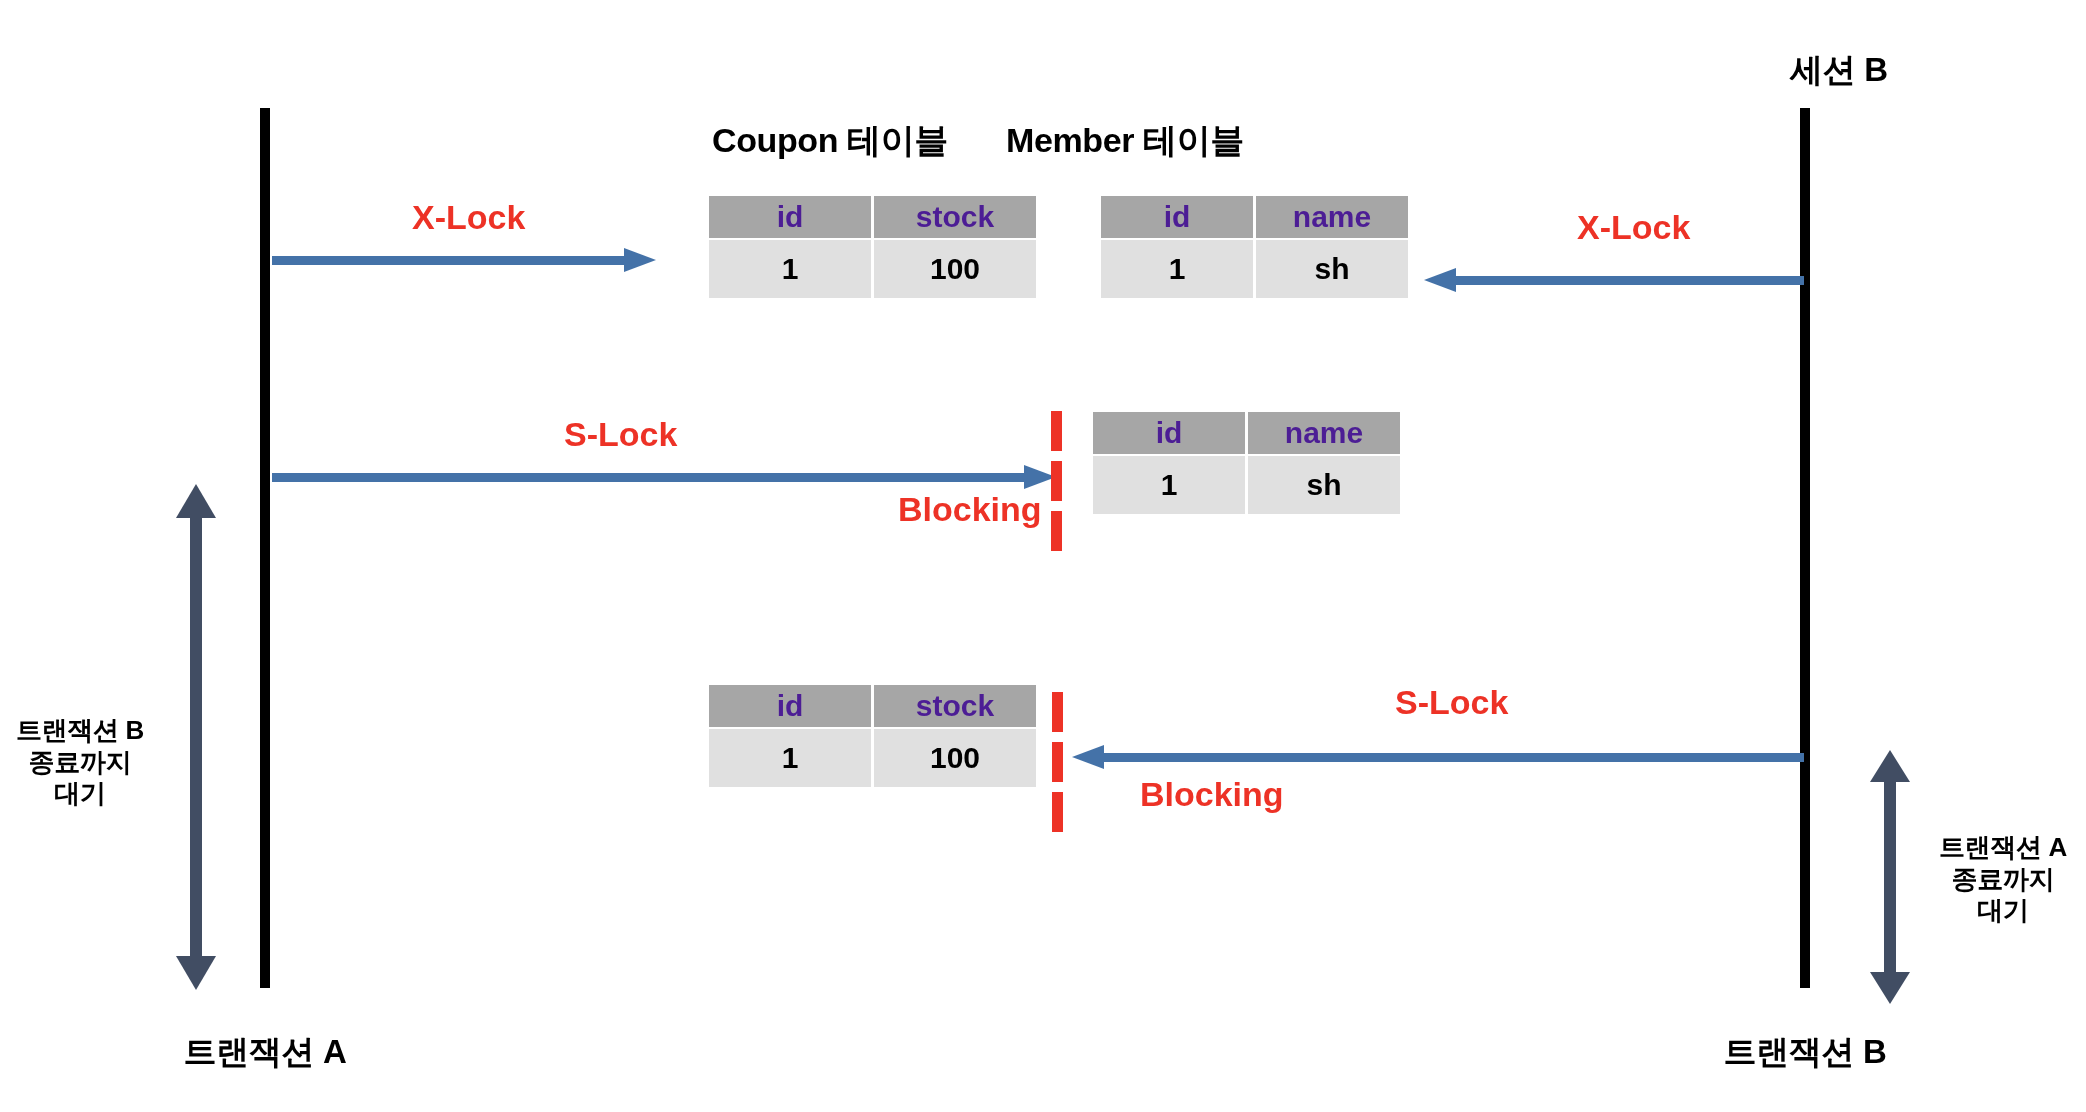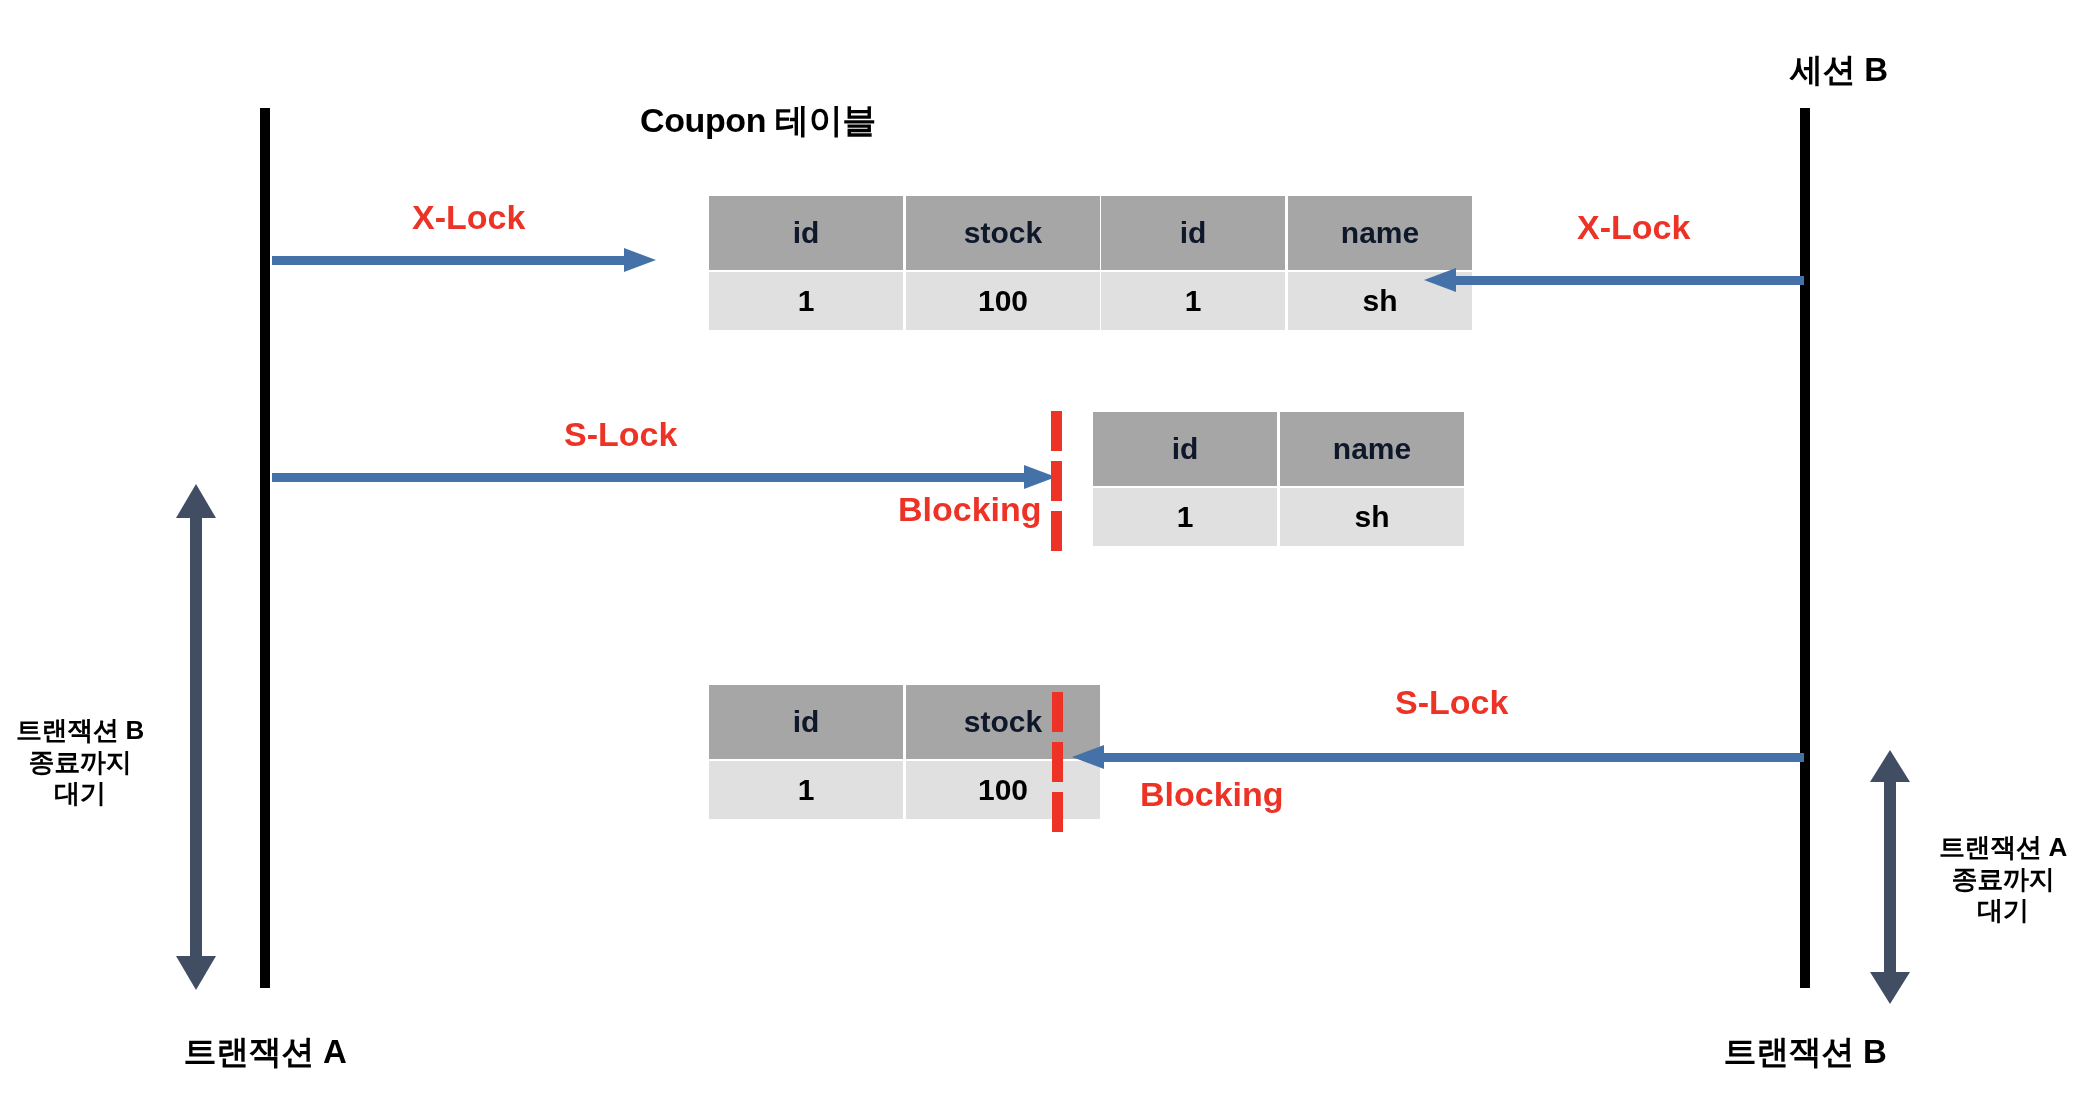--- a/index.html
+++ b/index.html
@@ -34,38 +34,39 @@
     font-size: 33px;
     letter-spacing: -0.3px;
   }
 
   
   .tbl-title {
     font-weight: bold;
     color: #000000;
     font-size: 34px;
     white-space: nowrap;
-    text-align: left;
+    text-align: center;
     letter-spacing: -0.4px;
+    margin-top: 20px;
   }
 
   
   .dtable {
     border-collapse: separate;
     border-spacing: 3px 2px;
     table-layout: fixed;
   }
   .dtable th {
     background: #a6a6a6;
-    color: #0f172a;
+    color: #4c1d95;
     font-size: 30px;
     font-weight: bold;
     height: 42px;
     text-align: center;
-    padding: 16px;
+    padding: 0;
     border: 0;
   }
   .dtable td {
     background: #e0e0e0;
     color: #000000;
     font-size: 30px;
     font-weight: bold;
     height: 58px;
     text-align: center;
     padding: 0;
@@ -114,20 +115,21 @@
 <div id="canvas">
 
 
   <div class="abs caption" style="left:1714px; top:48px; width:250px;">세션 B</div>
 
   <div class="abs lifeline" style="left:260px; top:108px; height:880px;"></div>
   <div class="abs lifeline" style="left:1800px; top:108px; height:880px;"></div>
 
   <div class="abs tbl-title" style="left:640px; top:98px; width:380px;">Coupon 테이블</div>
 
+  <div class="abs tbl-title" style="left:935px; top:98px; width:380px;">Member 테이블</div>
 
   <div class="abs lock-label" style="left:400px; top:198px;">X-Lock</div>
 
   <div class="abs harrow" style="left:272px; top:248px; width:384px;">
     <svg width="384" height="24" viewBox="0 0 384 24" xmlns="http://www.w3.org/2000/svg">
       <rect x="0" y="8" width="356" height="9" fill="#4472a8"></rect>
       <polygon points="352,0 384,12 352,24" fill="#4472a8"></polygon>
     </svg>
   </div>
 

